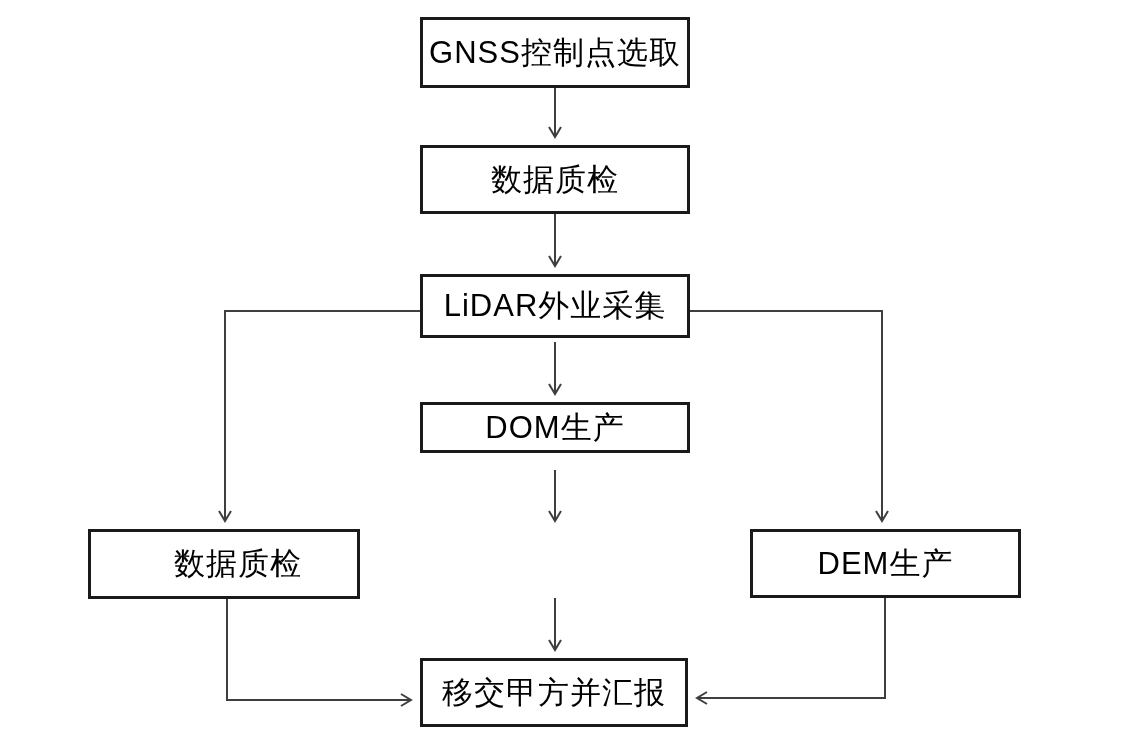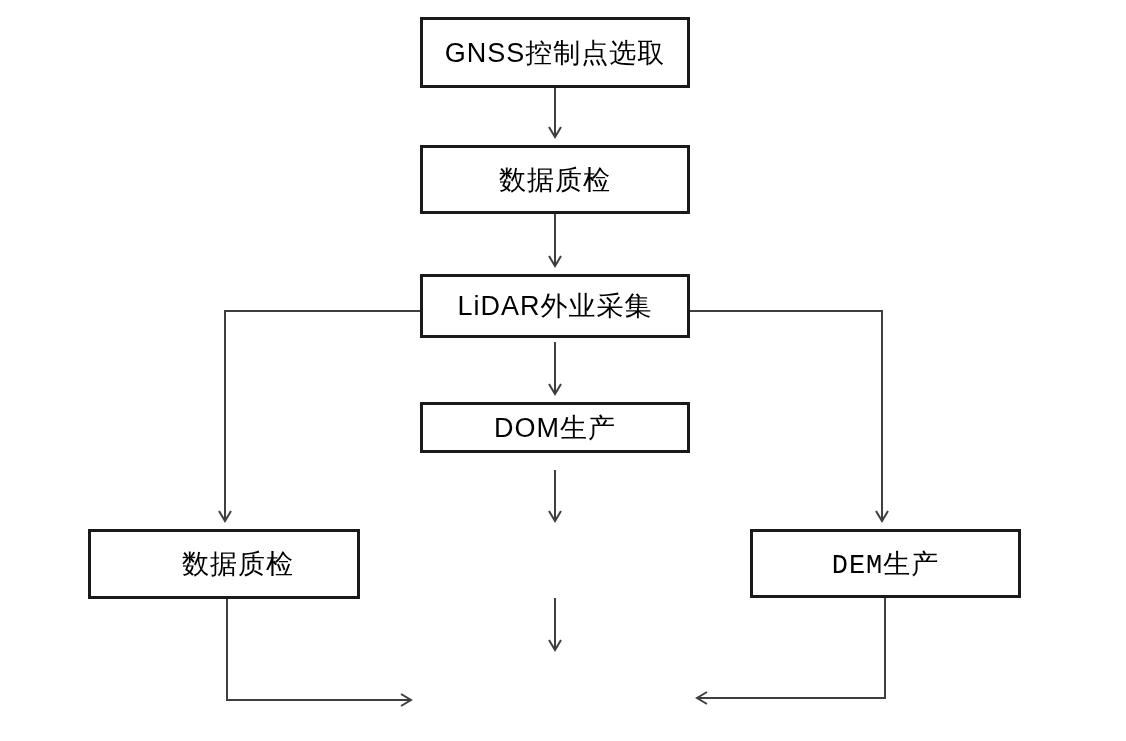--- a/index.html
+++ b/index.html
@@ -24,34 +24,34 @@
     z-index: 1;
   }
   .node {
     position: absolute;
     box-sizing: border-box;
     border: 3px solid #1a1a1a;
     background: #ffffff;
     display: flex;
     align-items: center;
     justify-content: center;
-    font-size: 27px;
+    font-size: 31px;
     color: #000000;
     letter-spacing: 1px;
     white-space: nowrap;
     z-index: 2;
   }
   
   .pos-gnss      { left: 420px; top: 17px;  width: 270px; height: 71px; }
   .pos-imgctrl   { left: 420px; top: 145px; width: 270px; height: 69px; }
   .pos-lidar     { left: 420px; top: 274px; width: 270px; height: 64px; }
   .pos-dom       { left: 420px; top: 402px; width: 270px; height: 51px; }
   .pos-qc        { left: 88px;  top: 529px; width: 272px; height: 70px; padding-left: 28px; }
   .pos-check     { left: 420px; top: 529px; width: 268px; height: 69px; }
-  .pos-dem       { left: 750px; top: 529px; width: 271px; height: 69px; font-family: Liberation Mono, monospace; }
+  .pos-dem       { left: 750px; top: 529px; width: 271px; height: 69px; }
   .pos-handover  { left: 420px; top: 658px; width: 268px; height: 69px; }
 </style>
 </head>
 <body>
 
 <div id="canvas">
 
   <svg id="connectors" viewBox="0 0 1126 741" xmlns="http://www.w3.org/2000/svg">
     <defs>
       <marker id="arrowhead" markerUnits="userSpaceOnUse" markerWidth="18" markerHeight="18" refX="13" refY="8" orient="auto">
@@ -70,14 +70,15 @@
       <path d="M885,598 V698 H697" marker-end="url(#arrowhead)"></path>
     </g>
   </svg>
 
   <div class="node pos-gnss">GNSS控制点选取</div>
   <div class="node pos-imgctrl">数据质检</div>
   <div class="node pos-lidar">LiDAR外业采集</div>
   <div class="node pos-dom">DOM生产</div>
   <div class="node pos-qc">数据质检</div>
   <div class="node pos-dem">DEM生产</div>
+  <div class="node pos-handover">移交甲方并汇报</div>
 
 </div>
 
 </body></html>

